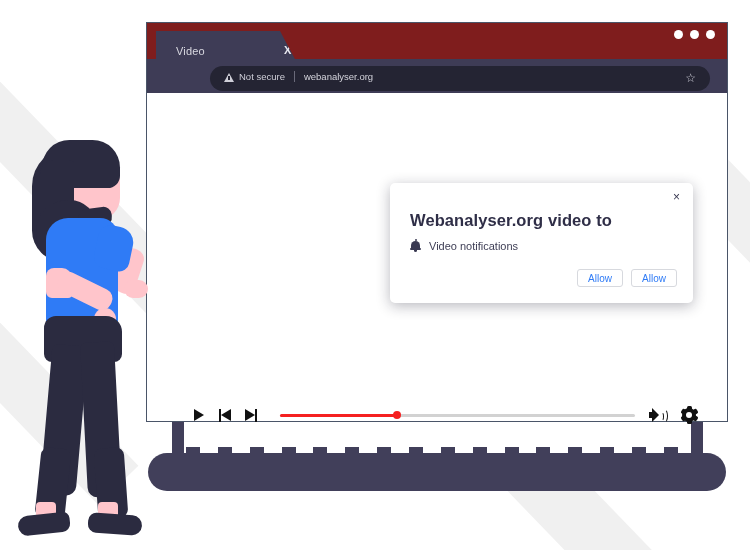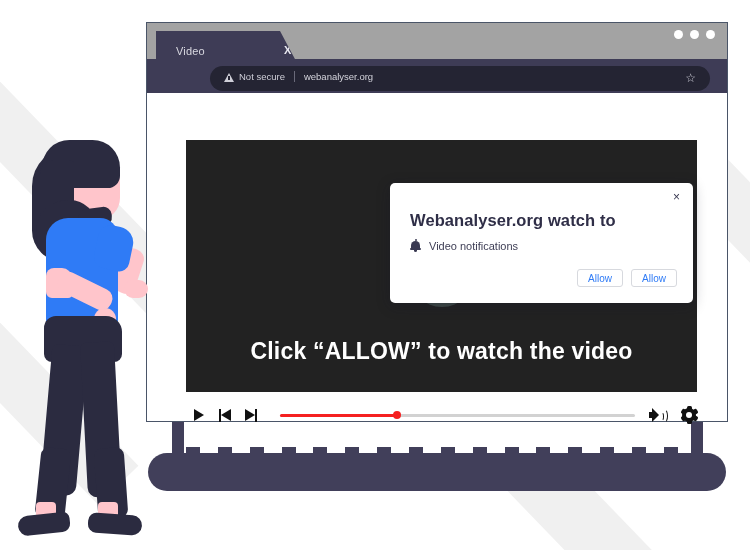--- a/index.html
+++ b/index.html
@@ -14,21 +14,21 @@
   .wm{position:absolute;background:#f0f0f0;}
   .wm1{left:-40px;top:40px;width:330px;height:56px;transform:rotate(46deg);transform-origin:0 0;}
   .wm2{left:-70px;top:250px;width:300px;height:56px;transform:rotate(46deg);transform-origin:0 0;}
   .wm3{left:560px;top:455px;width:200px;height:56px;transform:rotate(46deg);transform-origin:0 0;}
   .wm4{left:690px;top:120px;width:180px;height:56px;transform:rotate(46deg);transform-origin:0 0;}
   .wm5{left:545px;top:455px;width:130px;height:52px;transform:rotate(46deg);transform-origin:0 0;}
 
   
   .monitor{position:absolute;left:146px;top:22px;width:582px;height:400px;
     background:#fff;border:1px solid #4a5568;box-sizing:border-box;}
-  .browser-top{position:absolute;left:0;top:0;width:100%;height:80px;background:#a3a3a3;}
+  .browser-top{position:absolute;left:0;top:0;width:100%;height:80px;background:#7f1d1d;}
   .tab{position:absolute;left:9px;top:8px;width:140px;height:30px;background:#3e3c56;
     clip-path:polygon(0 0,124px 0,140px 30px,0 30px);}
   .tab-label{position:absolute;left:20px;top:14px;font-size:11px;color:#d8d8e0;letter-spacing:.2px;}
   .tab-close{position:absolute;left:128px;top:13px;font-size:11px;color:#e8e8f0;font-weight:700;}
   .toolbar{position:absolute;left:0;top:36px;width:100%;height:40px;background:#3e3c56;}
   .omnibox{position:absolute;left:63px;top:7px;width:500px;height:25px;background:#242433;border-radius:13px;}
   .warn-tri{display:inline-block;width:0;height:0;border-left:5px solid transparent;
     border-right:5px solid transparent;border-bottom:9px solid #cfcfd8;position:relative;top:1px;}
   .warn-tri::after{content:"";position:absolute;left:-1px;top:3px;width:2px;height:4px;background:#242433;}
   .ob-inner{position:absolute;left:14px;top:5px;display:flex;align-items:center;gap:5px;font-size:9.5px;color:#cfcfd8;}
@@ -185,26 +185,20 @@
             <span class="ob-sep"></span>
             <span class="ob-url">webanalyser.org</span>
           </div>
           <span class="star">☆</span>
         </div>
       </div>
     </div>
 
     <div class="content">
 
-      <div class="video">
-        <div class="playcircle">
-          <div class="playtri"></div>
-        </div>
-        <div class="vidtext">Click “ALLOW” to watch the video</div>
-      </div>
 
       <div class="controls">
         <div class="ctl">
             <span class="tri-o"></span>
           </div>
         <div class="ctl">
             <span class="prev"></span>
           </div>
         <div class="ctl">
             <span class="nxt"></span>
@@ -223,21 +217,21 @@
           <span class="g1"></span>
             <span class="g2"></span>
             <span class="g3"></span>
           <span class="ring"></span>
             <span class="hole"></span>
         </div>
       </div>
 
       <div class="dialog">
         <span class="dlg-close">×</span>
-        <div class="dlg-title">Webanalyser.org watch to</div>
+        <div class="dlg-title">Webanalyser.org video to</div>
         <div class="dlg-row">
           <span class="bell">
             <span class="top"></span>
               <span class="body"></span>
               <span class="base"></span>
               <span class="clap"></span>
           </span>
           <span class="dlg-sub">Video notifications</span>
         </div>
         <div class="dlg-btns">

